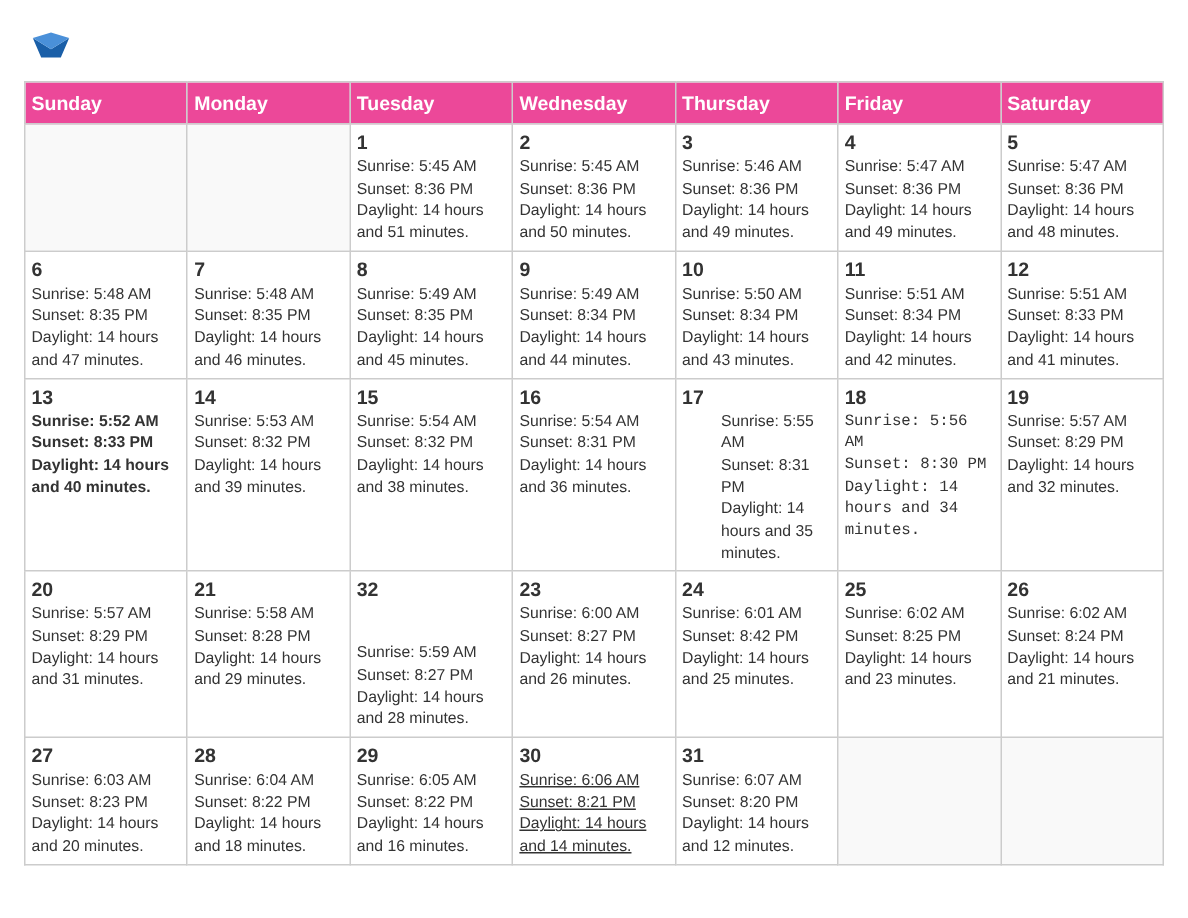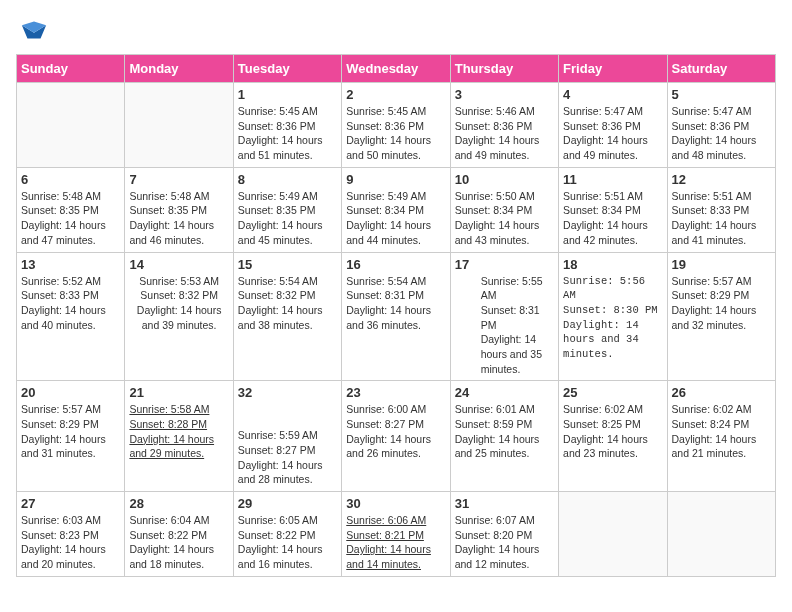--- a/index.html
+++ b/index.html
@@ -200,27 +200,27 @@
         <td>
           <span class="day-number">12</span>
           <div class="day-info" style="white-space: pre-line;">Sunrise: 5:51 AM
 Sunset: 8:33 PM
 Daylight: 14 hours and 41 minutes.</div>
         </td>
       </tr>
       <tr>
         <td>
           <span class="day-number">13</span>
-          <div class="day-info" style="white-space: pre-line;">Sunrise: 5:52 AM
+          <div class="day-info" style="white-space: pre-line; font-weight: bold;">Sunrise: 5:52 AM
 Sunset: 8:33 PM
 Daylight: 14 hours and 40 minutes.</div>
         </td>
         <td>
           <span class="day-number">14</span>
-          <div class="day-info" style="white-space: pre-line; text-align: center;">Sunrise: 5:53 AM
+          <div class="day-info" style="white-space: pre-line;">Sunrise: 5:53 AM
 Sunset: 8:32 PM
 Daylight: 14 hours and 39 minutes.</div>
         </td>
         <td>
           <span class="day-number">15</span>
           <div class="day-info" style="white-space: pre-line;">Sunrise: 5:54 AM
 Sunset: 8:32 PM
 Daylight: 14 hours and 38 minutes.</div>
         </td>
         <td>
@@ -250,40 +250,40 @@
       </tr>
       <tr>
         <td>
           <span class="day-number">20</span>
           <div class="day-info" style="white-space: pre-line;">Sunrise: 5:57 AM
 Sunset: 8:29 PM
 Daylight: 14 hours and 31 minutes.</div>
         </td>
         <td>
           <span class="day-number">21</span>
-          <div class="day-info" style="white-space: pre-line; text-decoration: underline;">Sunrise: 5:58 AM
+          <div class="day-info" style="white-space: pre-line;">Sunrise: 5:58 AM
 Sunset: 8:28 PM
 Daylight: 14 hours and 29 minutes.</div>
         </td>
         <td>
           <span class="day-number">32</span>
           <div class="day-info" style="white-space: pre-line; margin-top: 28px;">Sunrise: 5:59 AM
 Sunset: 8:27 PM
 Daylight: 14 hours and 28 minutes.</div>
         </td>
         <td>
           <span class="day-number">23</span>
           <div class="day-info" style="white-space: pre-line;">Sunrise: 6:00 AM
 Sunset: 8:27 PM
 Daylight: 14 hours and 26 minutes.</div>
         </td>
         <td>
           <span class="day-number">24</span>
           <div class="day-info" style="white-space: pre-line;">Sunrise: 6:01 AM
-Sunset: 8:59 PM
+Sunset: 8:42 PM
 Daylight: 14 hours and 25 minutes.</div>
         </td>
         <td>
           <span class="day-number">25</span>
           <div class="day-info" style="white-space: pre-line;">Sunrise: 6:02 AM
 Sunset: 8:25 PM
 Daylight: 14 hours and 23 minutes.</div>
         </td>
         <td>
           <span class="day-number">26</span>

